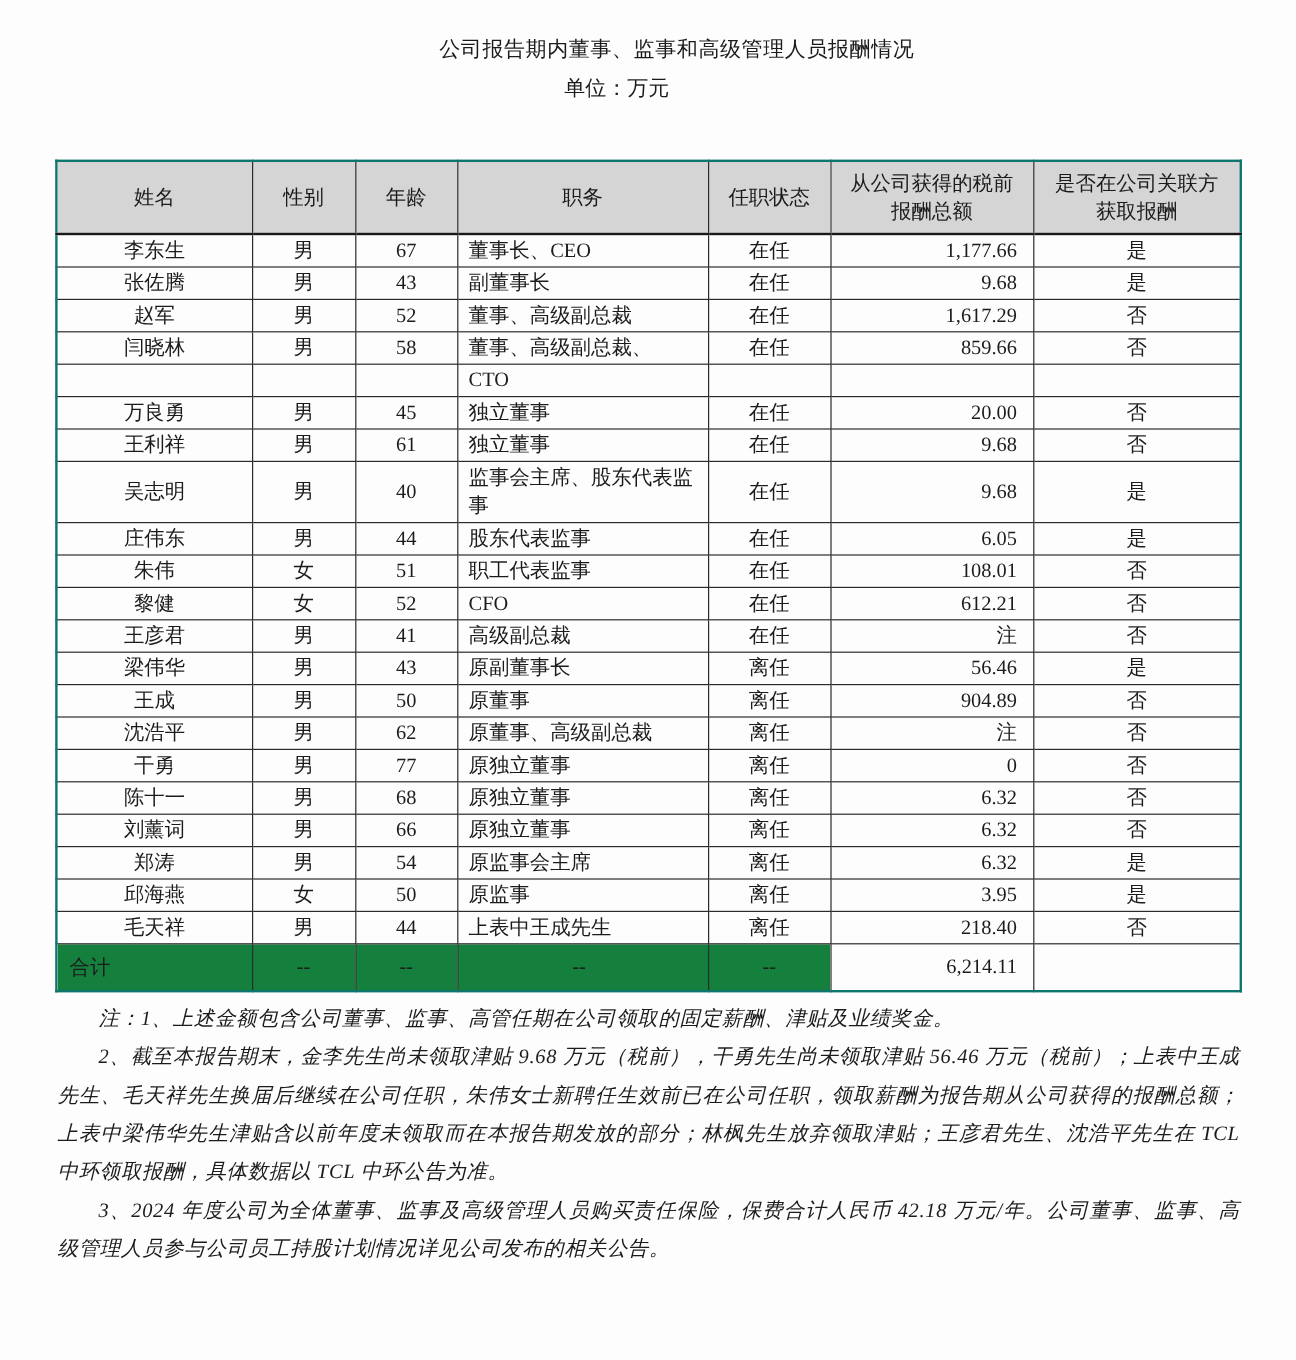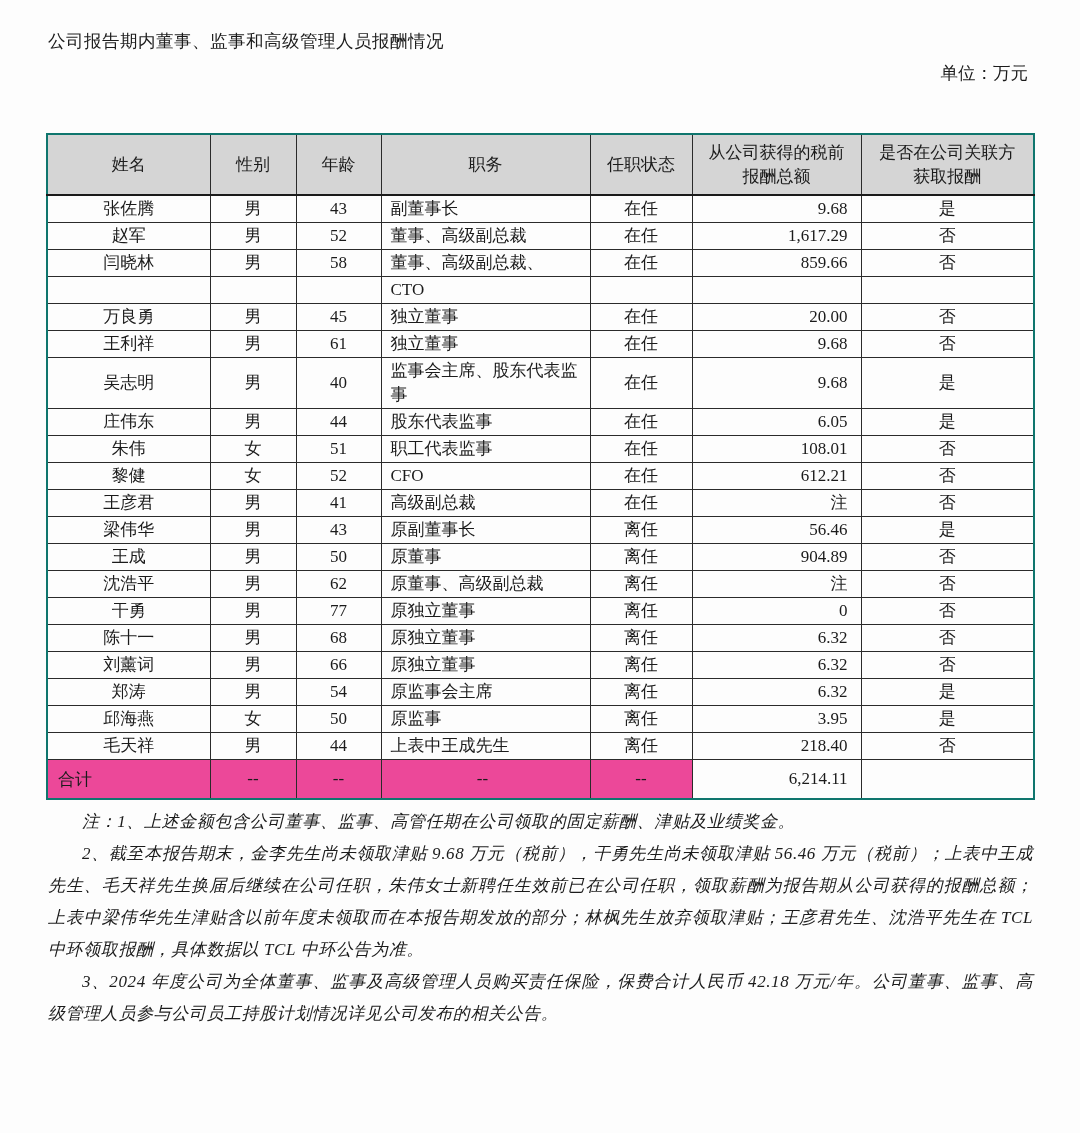--- a/index.html
+++ b/index.html
@@ -13,25 +13,26 @@
     overflow: hidden;
     font-family: "Liberation Serif", "DejaVu Serif", serif;
     color: #1b1b1b;
   }
   .doc-title {
     padding-top: 30px;
     margin-left: 48px;
     font-size: 17.5px;
     line-height: 22px;
     letter-spacing: 0.5px;
+    text-align: center;
   }
   .unit-label {
     margin-top: 10px;
     margin-right: 52px;
-    text-align: right;
+    text-align: center;
     font-size: 17.5px;
     line-height: 22px;
   }
   table.comp-table {
     margin: 49px 0 0 46px;
     width: 987px;
     border-collapse: collapse;
     table-layout: fixed;
     border: 2px solid #0f766e;
     font-size: 17px;
@@ -63,21 +64,21 @@
   .comp-table td.col-position {
     text-align: left;
     padding-left: 9px;
     padding-right: 6px;
   }
   .comp-table td.col-compensation {
     text-align: right;
     padding-right: 13px;
   }
   .comp-table tr.total-row td { height: 38px; }
-  .comp-table tr.total-row td.gray { background: #ec4899; }
+  .comp-table tr.total-row td.gray { background: #15803d; }
   .comp-table tr.total-row td.col-name {
     text-align: left;
     padding-left: 10px;
   }
   .comp-table tr.total-row td.col-position {
     text-align: center;
     padding-left: 0;
   }
   .notes {
     margin: 6px 47px 0 48px;
@@ -116,20 +117,29 @@
         <th>职务</th>
         <th>任职状态</th>
         <th>从公司获得的税前
 报酬总额</th>
         <th>是否在公司关联方
 获取报酬</th>
       </tr>
   </thead>
   <tbody>
       <tr class="row-normal">
+        <td class="col-name">李东生</td>
+        <td class="col-gender">男</td>
+        <td class="col-age">67</td>
+        <td class="col-position">董事长、CEO</td>
+        <td class="col-status">在任</td>
+        <td class="col-compensation">1,177.66</td>
+        <td class="col-related">是</td>
+      </tr>
+      <tr class="row-normal">
         <td class="col-name">张佐腾</td>
         <td class="col-gender">男</td>
         <td class="col-age">43</td>
         <td class="col-position">副董事长</td>
         <td class="col-status">在任</td>
         <td class="col-compensation">9.68</td>
         <td class="col-related">是</td>
       </tr>
       <tr class="row-normal">
         <td class="col-name">赵军</td>

